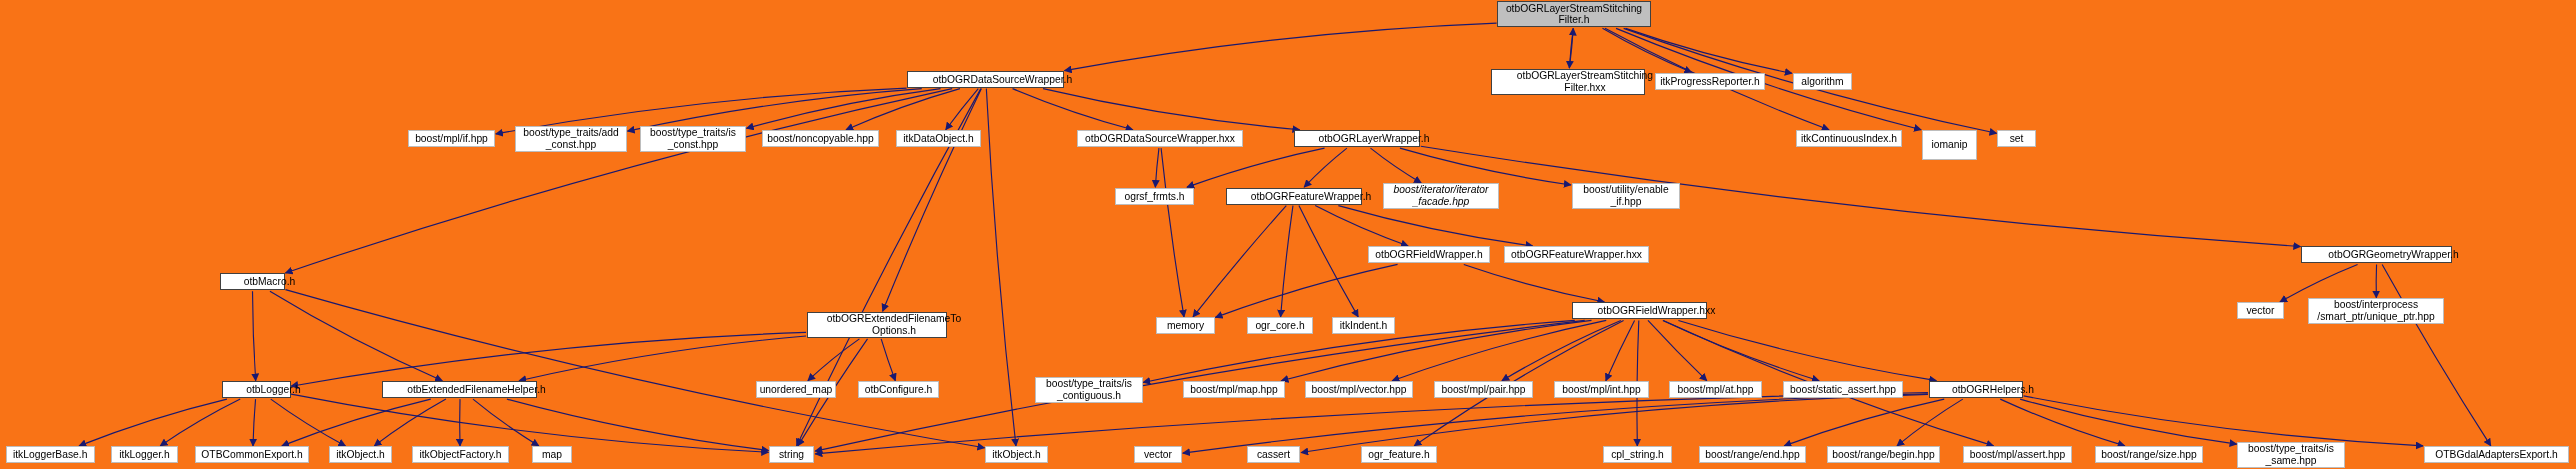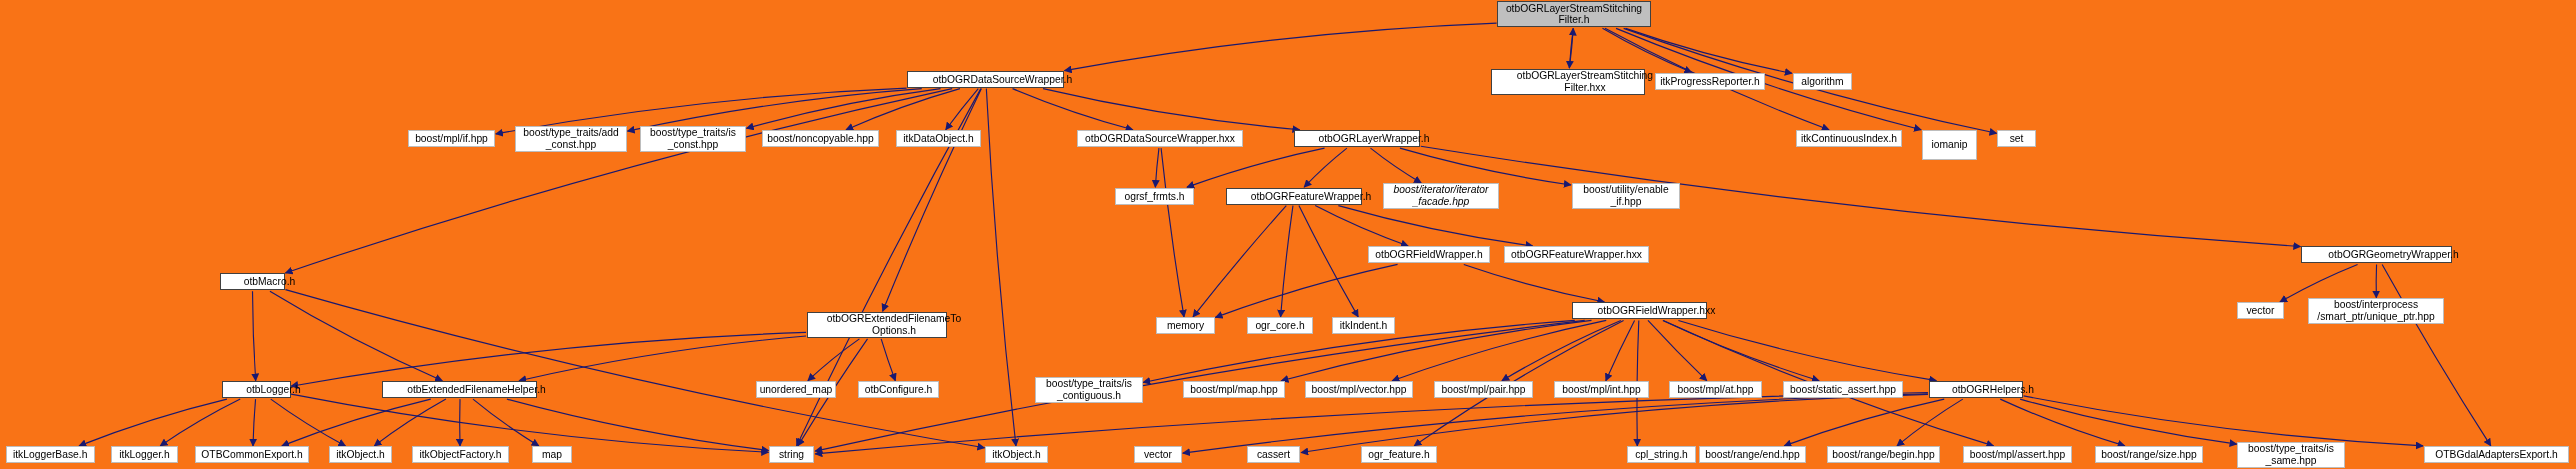--- a/index.html
+++ b/index.html
@@ -155,21 +155,21 @@
       <div class="node" style="left: 111px; top: 446px; width: 67px; height: 17px;">itkLogger.h</div>
       <div class="node" style="left: 195px; top: 446px; width: 114px; height: 17px;">OTBCommonExport.h</div>
       <div class="node" style="left: 329px; top: 446px; width: 63px; height: 17px;">itkObject.h</div>
       <div class="node" style="left: 412px; top: 446px; width: 97px; height: 17px;">itkObjectFactory.h</div>
       <div class="node" style="left: 532px; top: 446px; width: 40px; height: 17px;">map</div>
       <div class="node" style="left: 769px; top: 446px; width: 45px; height: 17px;">string</div>
       <div class="node" style="left: 985px; top: 446px; width: 63px; height: 17px;">itkObject.h</div>
       <div class="node" style="left: 1134px; top: 446px; width: 48px; height: 17px;">vector</div>
       <div class="node" style="left: 1247px; top: 446px; width: 53px; height: 17px;">cassert</div>
       <div class="node" style="left: 1361px; top: 446px; width: 76px; height: 17px;">ogr_feature.h</div>
-      <div class="node" style="left: 1603px; top: 446px; width: 69px; height: 17px; margin-left: 24px;">cpl_string.h</div>
+      <div class="node" style="left: 1603px; top: 446px; width: 69px; height: 17px;">cpl_string.h</div>
       <div class="node" style="left: 1699px; top: 446px; width: 107px; height: 17px;">boost/range/end.hpp</div>
       <div class="node" style="left: 1827px; top: 446px; width: 113px; height: 17px;">boost/range/begin.hpp</div>
       <div class="node" style="left: 1963px; top: 446px; width: 109px; height: 17px;">boost/mpl/assert.hpp</div>
       <div class="node" style="left: 2095px; top: 446px; width: 108px; height: 17px;">boost/range/size.hpp</div>
       <div class="node" style="left: 2237px; top: 442px; width: 108px; height: 26px;">boost/type_traits/is
 _same.hpp</div>
       <div class="node" style="left: 2424px; top: 446px; width: 145px; height: 17px;">OTBGdalAdaptersExport.h</div>
       <div class="node strong" style="left: 220px; top: 273px; width: 65px; height: 17px;">otbMacro.h</div>
     </div>
 </div>

